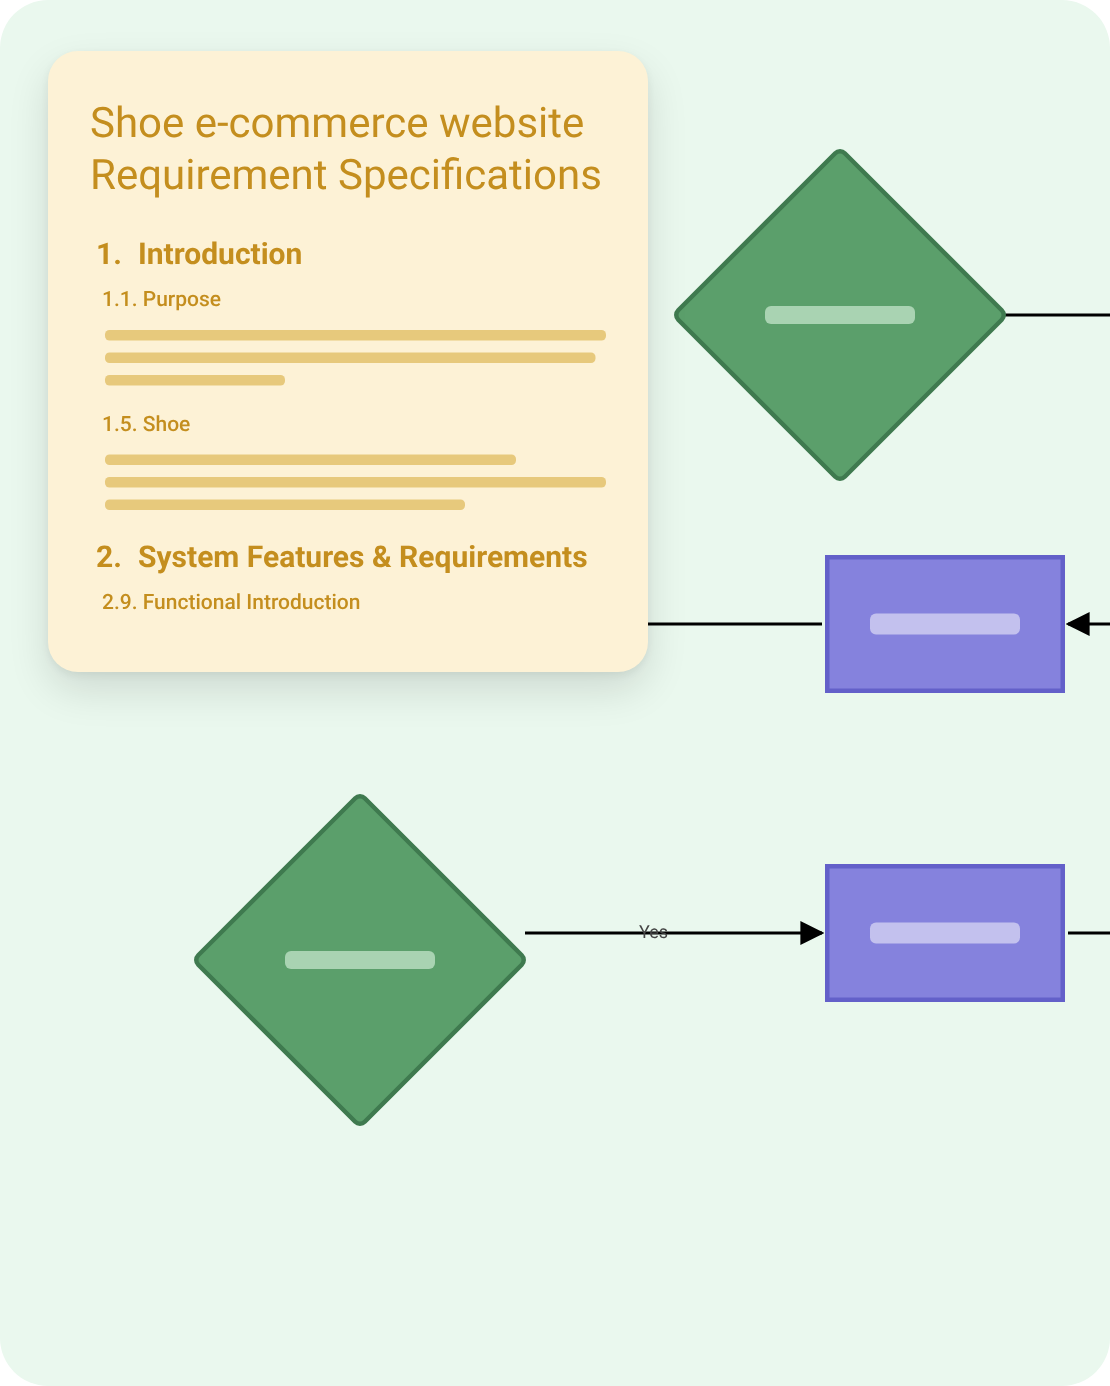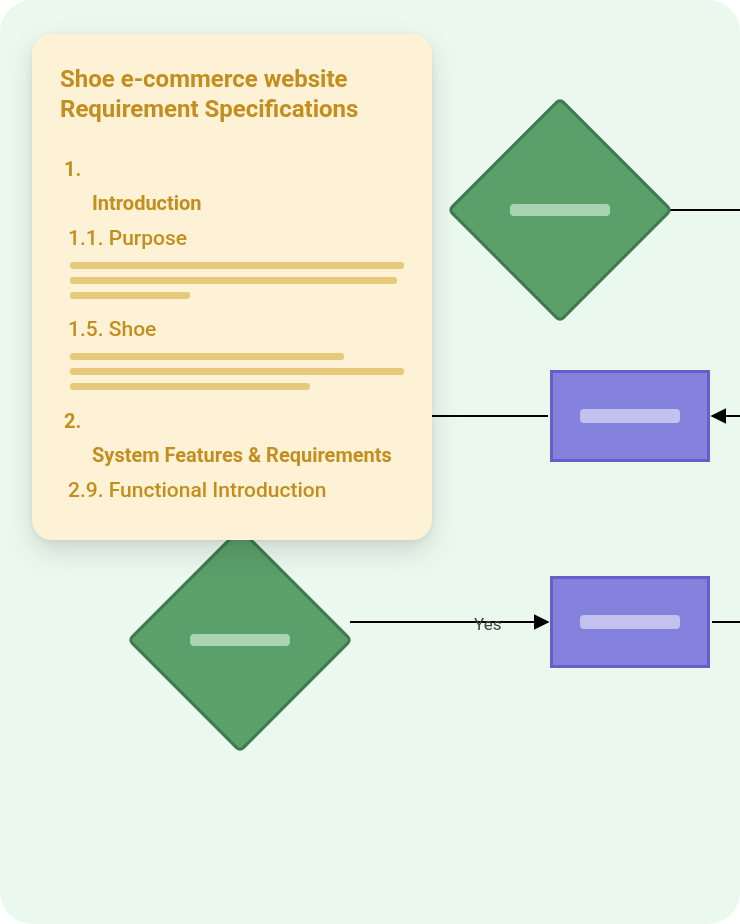--- a/index.html
+++ b/index.html
@@ -63,60 +63,59 @@
   
   svg.connectors {
     position: absolute;
     left: 0; top: 0;
     width: 740px; height: 924px;
     pointer-events: none;
   }
 
   .edge-label {
     position: absolute;
-    font-size: 17px;
+    font-size: 12px;
     color: #444;
-    margin-left: 48px;
   }
   .lbl-yes { left: 426px; top: 614px; }
 
   
   .doc {
     position: absolute;
     left: 32px;
     top: 34px;
     width: 400px;
     padding: 30px 28px 26px 28px;
     background: #fdf2d6;
     border-radius: 20px;
     box-shadow: 0 12px 28px rgba(0,0,0,0.12), 0 2px 6px rgba(0,0,0,0.06);
     color: #c48e1e;
   }
   .doc h1 {
-    font-size: 24px;
-    font-weight: 700;
+    font-size: 28px;
+    font-weight: 400;
     line-height: 1.25;
-    margin-bottom: 32px;
+    margin-bottom: 22px;
   }
   .doc .sec-num {
     display: inline-block;
     min-width: 22px;
   }
   .doc h2 {
     font-size: 20px;
     font-weight: 700;
     line-height: 1.3;
     margin: 16px 0 10px 0;
     padding-left: 4px;
     display: flex;
     gap: 6px;
   }
-  .doc h2 .txt { flex: 1; margin-top: 34px; }
+  .doc h2 .txt { flex: 1; }
   .doc h3 {
-    font-size: 21px;
+    font-size: 14px;
     font-weight: 500;
     margin: 10px 0 12px 0;
     padding-left: 8px;
   }
   .doc .body-lines {
     padding-left: 10px;
     margin-bottom: 18px;
   }
   .doc .line {
     height: 7px;

